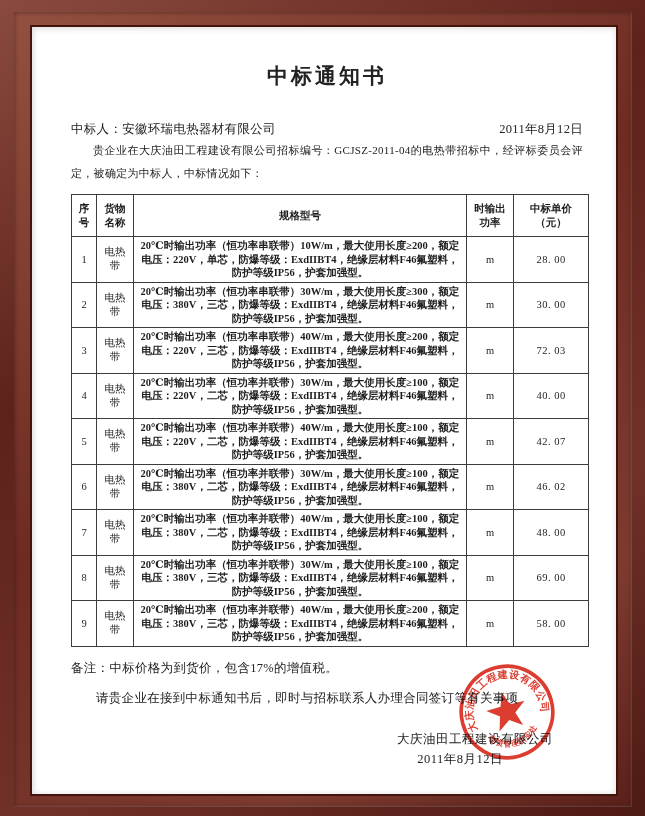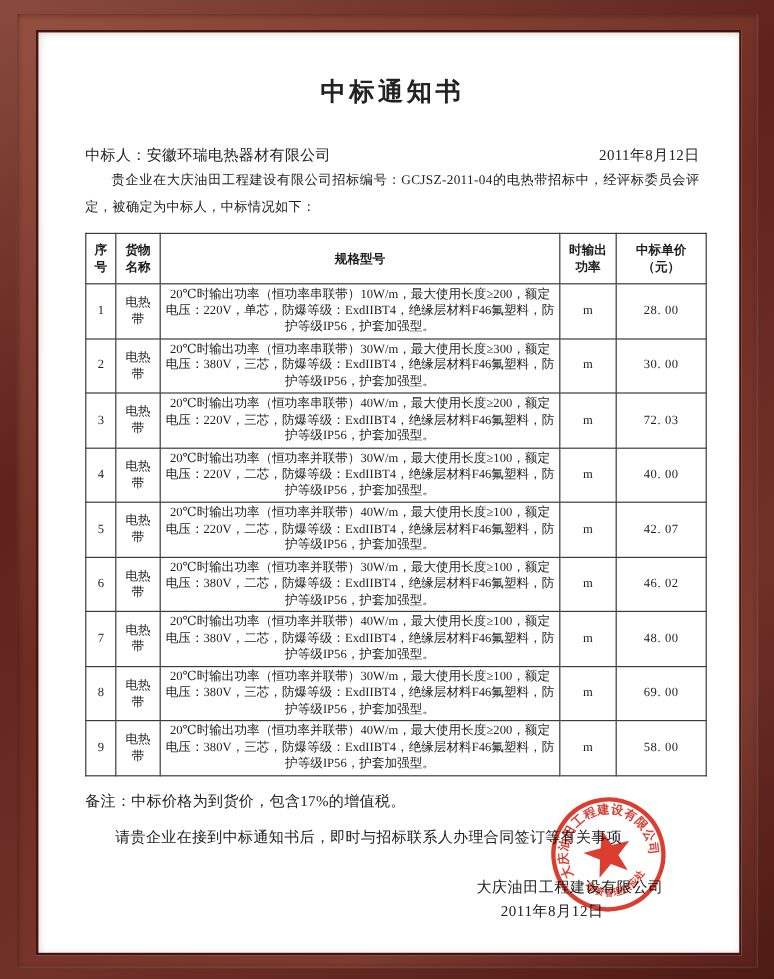--- a/index.html
+++ b/index.html
@@ -54,21 +54,21 @@
     overflow:hidden;
   }
   table.award thead tr { height:42px; }
   table.award tbody tr { height:44px; }
   col.c-no    { width:25px; }
   col.c-name  { width:37px; }
   col.c-spec  { width:333px; }
   col.c-unit  { width:47px; }
   col.c-price { width:75px; }
   td.col-spec {
-    text-align:justify; line-height:13.5px; padding:3px 7px;
+    text-align:justify; line-height:13.5px; padding:3px 7px;font-weight:bold;
   }
   td.col-price { letter-spacing:.5px; }
   .remark1 { margin:13px 0 13px; font-size:12.5px; letter-spacing:.3px; }
   .remark2 { margin:7px 0 0; font-size:12.5px; letter-spacing:.3px; text-indent:2em; }
   .signature { margin-top:22px; text-align:right; font-size:12.5px; letter-spacing:.5px; }
   .sig-company { padding-right:30px; line-height:20px; }
   .sig-date { padding-right:80px; line-height:20px; }
   
   .stamp {
     position:absolute; left:423px; top:633px;

